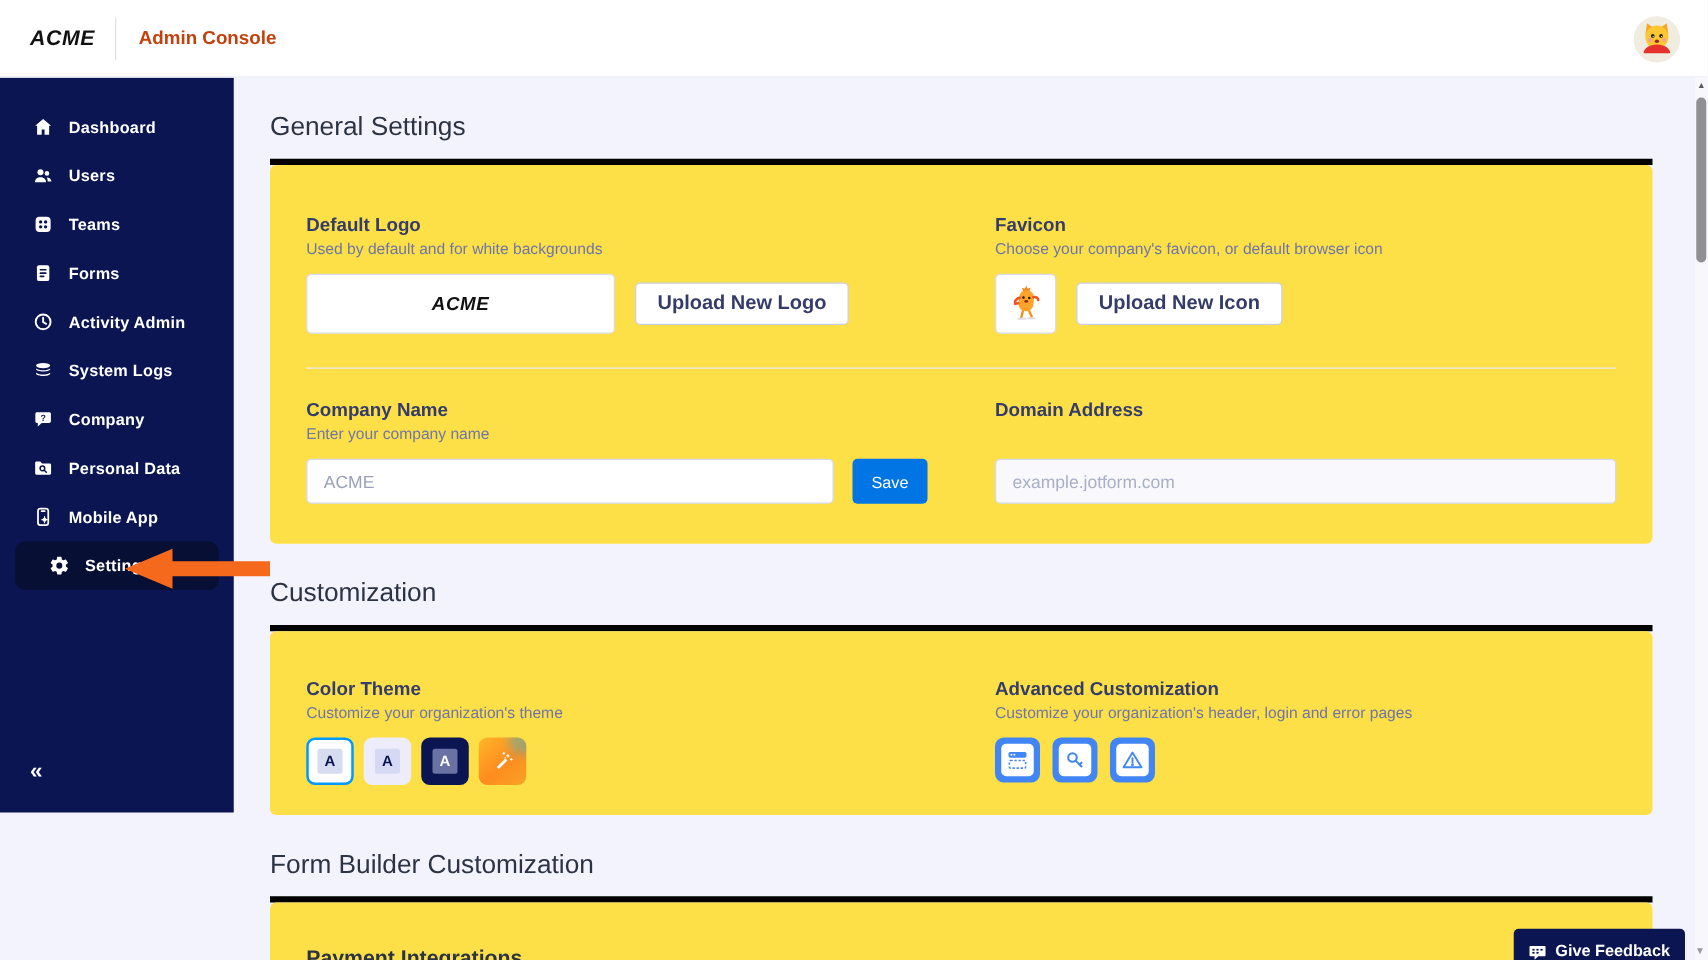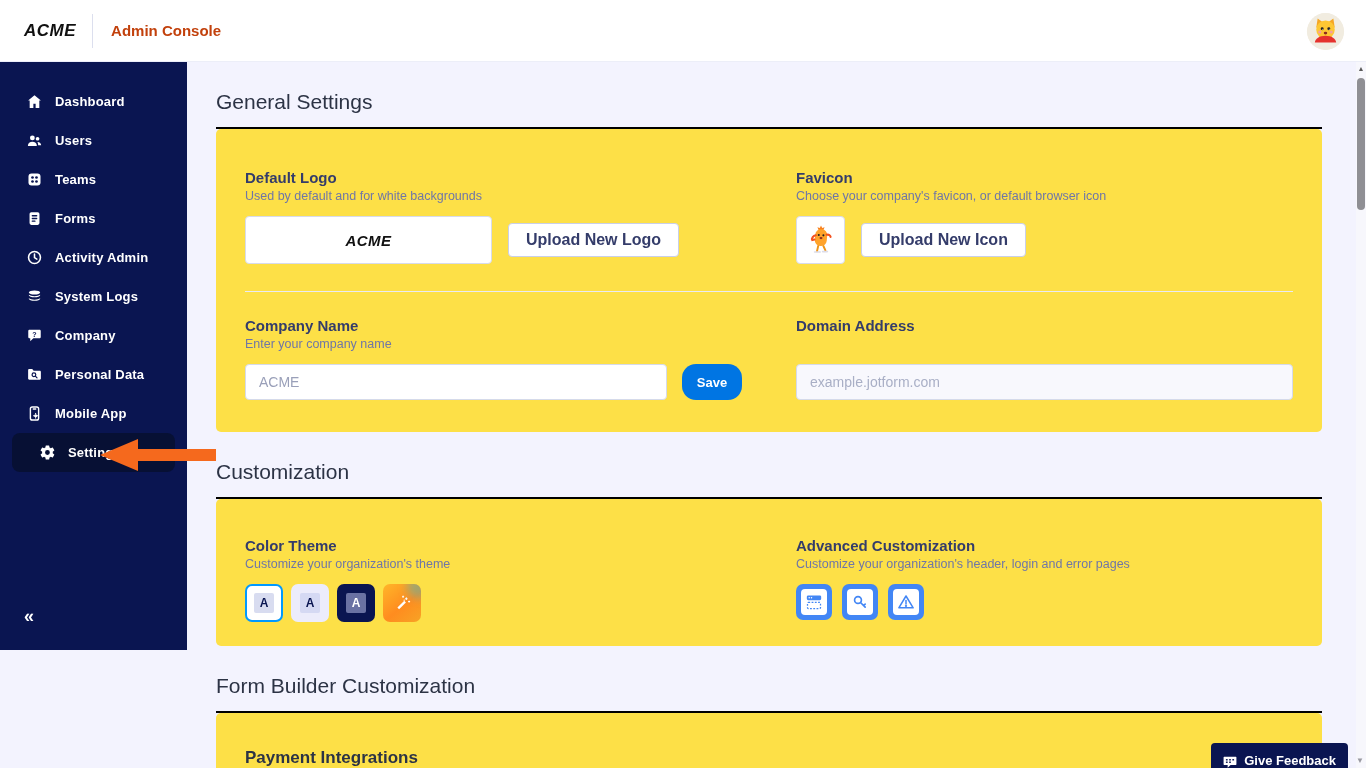--- a/index.html
+++ b/index.html
@@ -18,36 +18,36 @@
   .nav { padding-top:20px; }
   .nav-item { height:39px; display:flex; align-items:center; padding-left:25px; cursor:pointer; color:#fff; }
   .nav-item.active { background:#071034; border-radius:8px; margin:0 12px; padding-left:26px; }
   .nav-ic { width:18px; height:18px; display:inline-flex; align-items:center; justify-content:center; flex:0 0 18px; }
   .nav-ic svg { width:17px; height:17px; }
   .nav-label { margin-left:12px; font-size:13px; font-weight:700; letter-spacing:.2px; }
   .collapse { position:absolute; bottom:25px; left:24px; color:#fff; font-size:18px; font-weight:700; cursor:pointer; line-height:1; }
 
   
   .main { position:absolute; top:62px; left:187px; width:1169px; height:706px; background:#f3f3fe; padding:0 34px 0 29px; overflow:hidden; }
-  .section-heading { font-size:21px; font-weight:500; color:#2c3345; padding:28px 0 13px; border-bottom:2px solid #000000; }
+  .section-heading { font-size:21px; font-weight:500; color:#2c3345; padding:28px 0 13px; border-bottom:5px solid #000000; }
   .card { background:#fde047; border-radius:5px; padding:40px 29px 32px; }
   .grid2 { display:grid; grid-template-columns:551px 1fr; }
   .field-label { font-size:15px; font-weight:700; color:#343c6a; margin-bottom:3px; }
   .field-desc { font-size:12.5px; color:#6f76a7; margin-bottom:13px; }
   .row { display:flex; align-items:center; }
   .card-divider { height:1px; background:#e9eaf5; margin:27px 0 25px; }
 
   .logo-preview { width:247px; height:48px; border:1px solid #d7dbeb; border-radius:4px; background:#fff; display:flex; align-items:center; justify-content:center; font-size:15px; font-weight:900; font-style:italic; color:#111; letter-spacing:.5px; }
   .btn-outline { height:34px; padding:0 17px; background:#fff; border:1px solid #c9cfe8; border-radius:4px; font-size:16px; font-weight:700; color:#343c6a; cursor:pointer; font-family:inherit; }
   .ml16 { margin-left:16px; }
   .favicon-box { width:49px; height:48px; border:1px solid #d7dbeb; border-radius:4px; background:#fff; display:flex; align-items:center; justify-content:center; }
 
   .text-input { height:36px; border:1px solid #d5daea; border-radius:4px; background:#fff; font-size:14px; font-family:inherit; color:#9aa0b9; padding:0 13px; outline:none; }
   .company-input { width:422px; }
-  .save-btn { width:60px; height:36px; margin-left:15px; background:#0075e3; color:#fff; border:none; border-radius:14px; font-size:13px; font-weight:700; cursor:pointer; font-family:inherit; }
+  .save-btn { width:60px; height:36px; margin-left:15px; background:#0075e3; color:#fff; border:none; border-radius:4px; font-size:13px; font-weight:400; cursor:pointer; font-family:inherit; }
   .domain-input { width:497px; background:#f8f8fd; }
   .domain-input::placeholder { color:#a9afc6; }
   .company-input::placeholder { color:#a9afc6; }
 
   
   .swatches { display:flex; gap:8px; }
   .swatch { width:38px; height:38px; border-radius:7px; display:flex; align-items:center; justify-content:center; cursor:pointer; }
   .swatch .inner { width:20px; height:20px; display:flex; align-items:center; justify-content:center; font-size:12px; font-weight:700; border-radius:2px; }
   .swatch.s1 { background:#fff; border:2px solid #09f; }
   .swatch.s1 .inner { background:#d8dcf0; color:#0a1551; }

